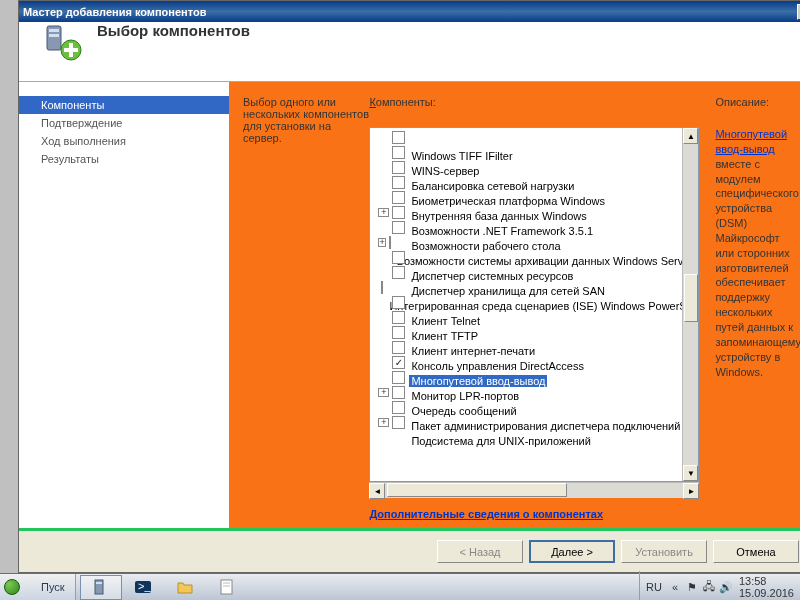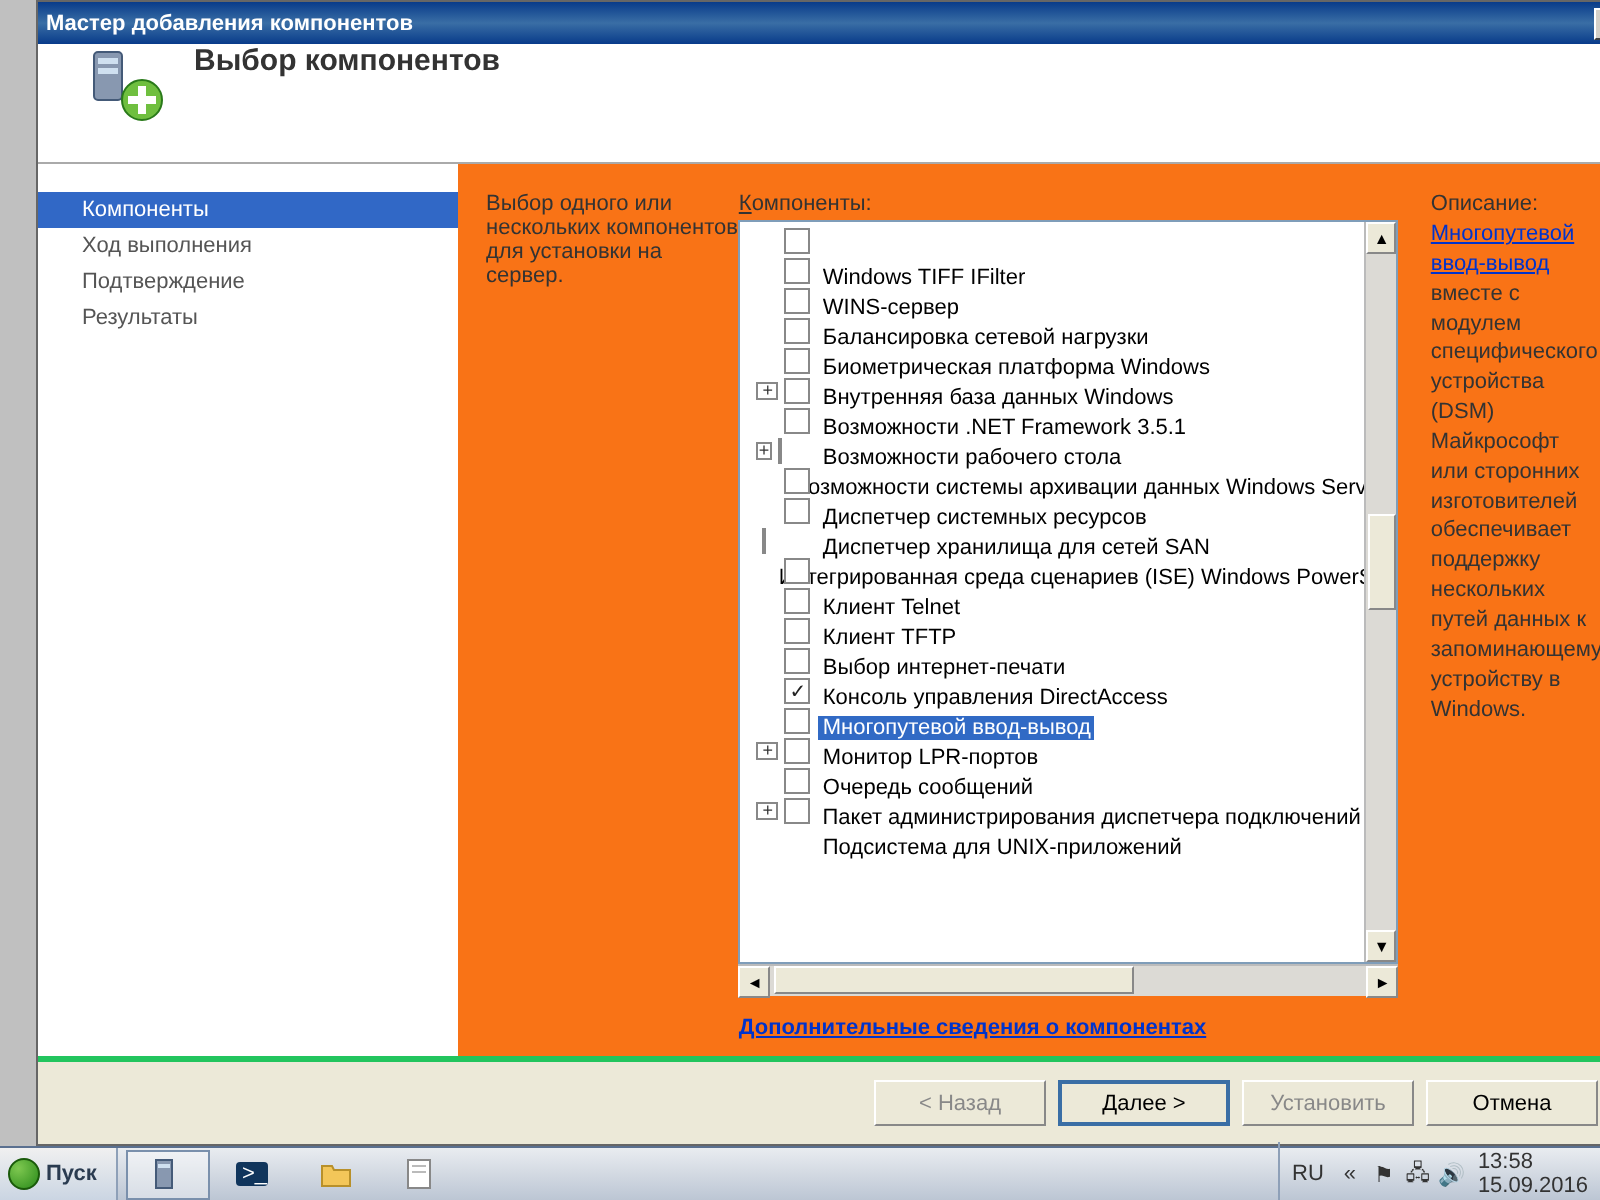--- a/index.html
+++ b/index.html
@@ -17,21 +17,21 @@
   .main-area { display: flex; height: calc(100% - 21px - 60px - 44px); }
   .sidebar { width: 210px; background: #fff; padding: 14px 0; }
   .side-item { padding: 3px 10px 3px 22px; font-size: 11px; color: #555; cursor: pointer; }
   .side-item.active { background: #3168c6; color: #fff; }
   
   .content { flex: 1; padding: 14px 16px 8px 14px; display: flex; flex-direction: row; }
   .instruction { font-size: 11px; color: #333; margin-bottom: 10px; }
   .two-col { display: flex; gap: 16px; flex: 1; min-height: 0; }
   .left-col { width: 330px; display: flex; flex-direction: column; min-height: 0; }
   .right-col { flex: 1; }
-  .col-label { font-size: 11px; margin-bottom: 2px; color: #333; }
+  .col-label { font-size: 11px; margin-bottom: 19px; color: #333; }
   .col-label u { text-decoration: underline; }
   
   .treebox { flex: 1; border: 1px solid #7f9db9; background: #fff; position: relative; overflow: hidden; display: flex; }
   .tree-inner { flex: 1; overflow: hidden; padding: 2px 0; }
   .tree-row { display: flex; align-items: center; height: 15px; padding-left: 8px; white-space: nowrap; font-size: 11px; color: #000; cursor: default; }
   .tree-row .exp { width: 11px; text-align: center; font-size: 9px; color: #333; border:1px solid #888; height:9px; line-height:7px; margin-right: 3px; background:#fff; cursor:pointer;}
   .tree-row .exp.blank { border:none; background:transparent; }
   .tree-row .chk { width: 13px; height: 13px; border: 1px solid #888; background: #fff; margin-right: 4px; display: inline-flex; align-items:center; justify-content:center; font-size:10px; color:#222; cursor:pointer;}
   .tree-row .lbl { padding: 0 2px; margin-top: 36px; }
   .tree-row.selected .lbl { background: #316ac5; color: #fff; }
@@ -46,21 +46,21 @@
   .desc-text { font-size: 11px; color: #333; line-height: 1.35; }
   .desc-text a { color: #0033cc; text-decoration: underline; cursor:pointer; }
   .more-link { margin-top: 10px; font-size: 11px; color: #0033cc; text-decoration: underline; cursor:pointer;font-weight:bold; }
   
   .button-bar { height: 44px; border-top: 3px solid #22c55e; display:flex; align-items:center; justify-content:flex-end; padding: 0 18px; gap: 6px; background:#ece9d8; }
   .btn { min-width: 86px; height: 23px; background: #ece9d8; border: 1px solid #888; border-top-color:#fff; border-left-color:#fff; padding: 0 8px; cursor:pointer; font-size:11px; }
   .btn.default { border: 2px solid #3a6ea5; }
   .btn[disabled] { color: #888; cursor:default; }
   
   .taskbar { position:absolute; bottom:0; left:0; width:800px; height:27px; background: linear-gradient(to bottom, #e9ecf0, #bcc6d4); border-top:1px solid #5a7090; display:flex; align-items:center; }
-  .start-btn { height:27px; padding: 0 10px 0 4px; display:flex; align-items:center; gap:3px; background: linear-gradient(to bottom, #f0f0f0, #c9d4e2); border-right:1px solid #8ea0b8; cursor:pointer; font-size:11px; font-weight:bold; color:#2a3b50;}
+  .start-btn { height:27px; padding: 0 10px 0 4px; display:flex; align-items:center; gap:21px; background: linear-gradient(to bottom, #f0f0f0, #c9d4e2); border-right:1px solid #8ea0b8; cursor:pointer; font-size:11px; font-weight:normal; color:#2a3b50;}
   .start-orb { width:16px; height:16px; border-radius:50%; background: radial-gradient(circle at 30% 30%, #7ec850, #2a8a1a); border:1px solid #1a5a0a;}
   .task-items { display:flex; align-items:center; gap:0; height:100%; padding-left:4px;}
   .task-item { width:42px; height:25px; display:flex; align-items:center; justify-content:center; border:1px solid transparent; cursor:pointer;}
   .task-item.active { background: rgba(255,255,255,0.4); border-color:#7a90ac; }
   .tray { margin-left:auto; display:flex; align-items:center; gap:6px; padding:16px 6px; height:100%; border-left:1px solid #8ea0b8; font-size:11px; color:#333;}
   .tray-time { text-align:left; line-height:1.1; font-size:10px; }
   .tray-icons { display:flex; gap:3px; align-items:center; }
   .ticon { width:14px; height:14px; display:flex; align-items:center; justify-content:center; font-size:11px; }
 </style>
 </head>
@@ -82,22 +82,22 @@
         <rect x="26" y="21" width="4" height="14" fill="#fff"></rect>
         <rect x="21" y="26" width="14" height="4" fill="#fff"></rect>
       </svg>
     </div>
     <div class="header-title">Выбор компонентов</div>
   </div>
 
   <div class="main-area">
     <div class="sidebar">
       <div class="side-item active">Компоненты</div>
+      <div class="side-item">Подтверждение</div>
       <div class="side-item">Ход выполнения</div>
-      <div class="side-item">Подтверждение</div>
       <div class="side-item">Результаты</div>
     </div>
 
     <div class="content">
       <div class="instruction">Выбор одного или нескольких компонентов для установки на сервер.</div>
       <div class="two-col">
         <div class="left-col">
           <div class="col-label"><u>К</u><span>омпоненты:</span></div>
           <div class="treebox">
             <div class="tree-inner" id="tree-inner">
@@ -162,21 +162,21 @@
                   <span class="lbl">Клиент Telnet</span>
                 </div>
                 <div class="tree-row">
                   <span class="exp blank"></span>
                   <span class="chk"></span>
                   <span class="lbl">Клиент TFTP</span>
                 </div>
                 <div class="tree-row">
                   <span class="exp blank"></span>
                   <span class="chk"></span>
-                  <span class="lbl">Выбор интернет-печати</span>
+                  <span class="lbl">Клиент интернет-печати</span>
                 </div>
                 <div class="tree-row">
                   <span class="exp blank"></span>
                   <span class="chk"></span>
                   <span class="lbl">Консоль управления DirectAccess</span>
                 </div>
                 <div class="tree-row selected">
                   <span class="exp blank"></span>
                   <span class="chk">✓</span>
                   <span class="lbl">Многопутевой ввод-вывод</span>

